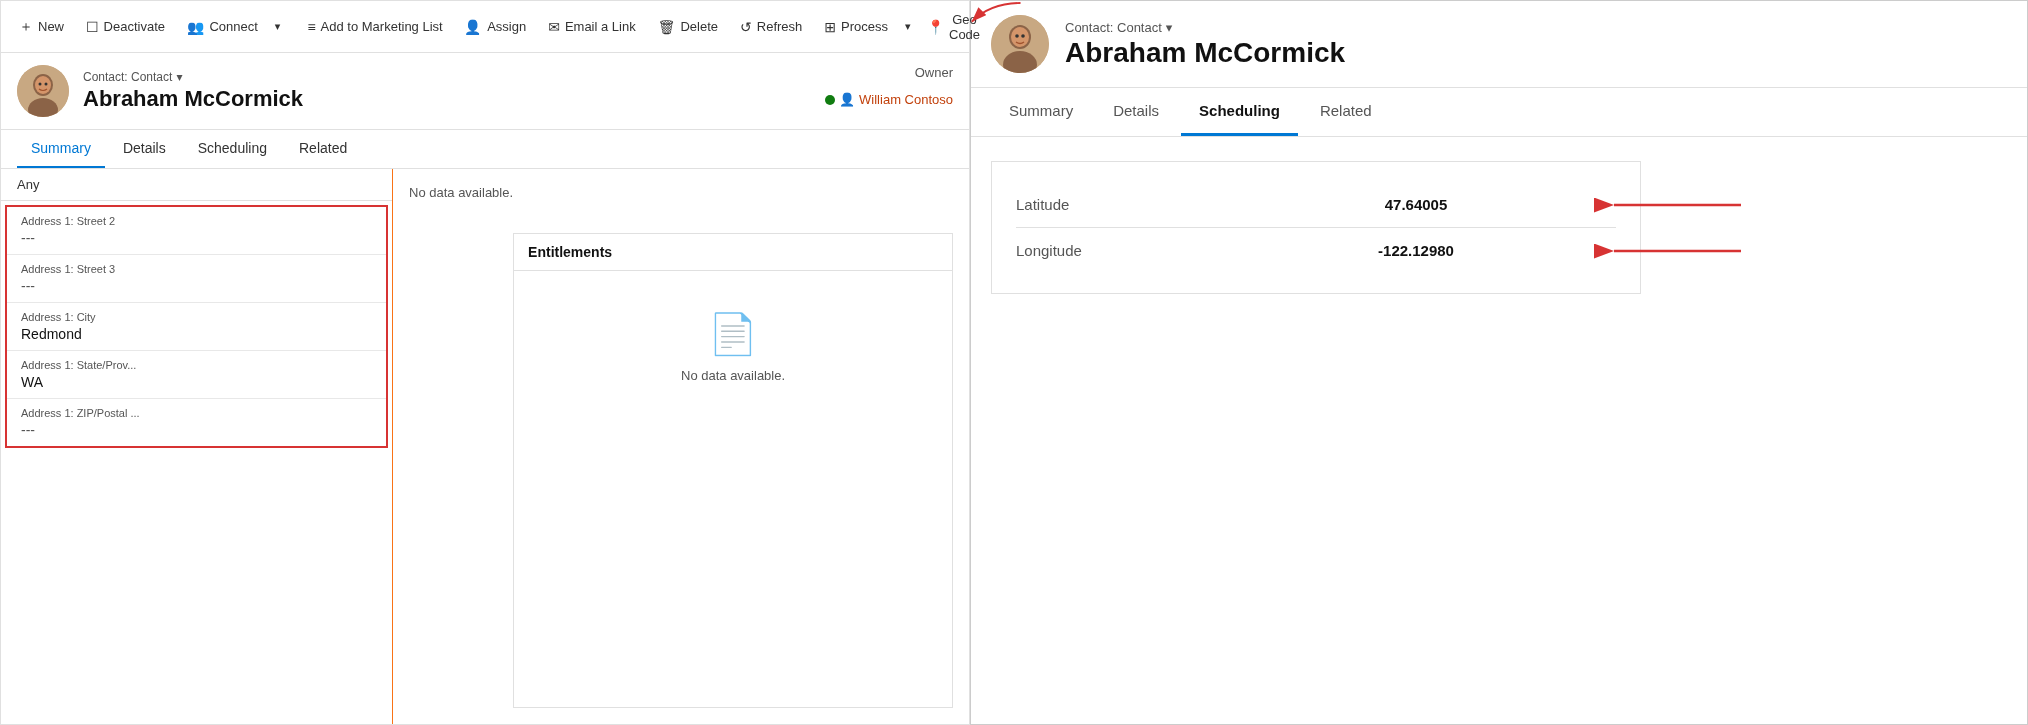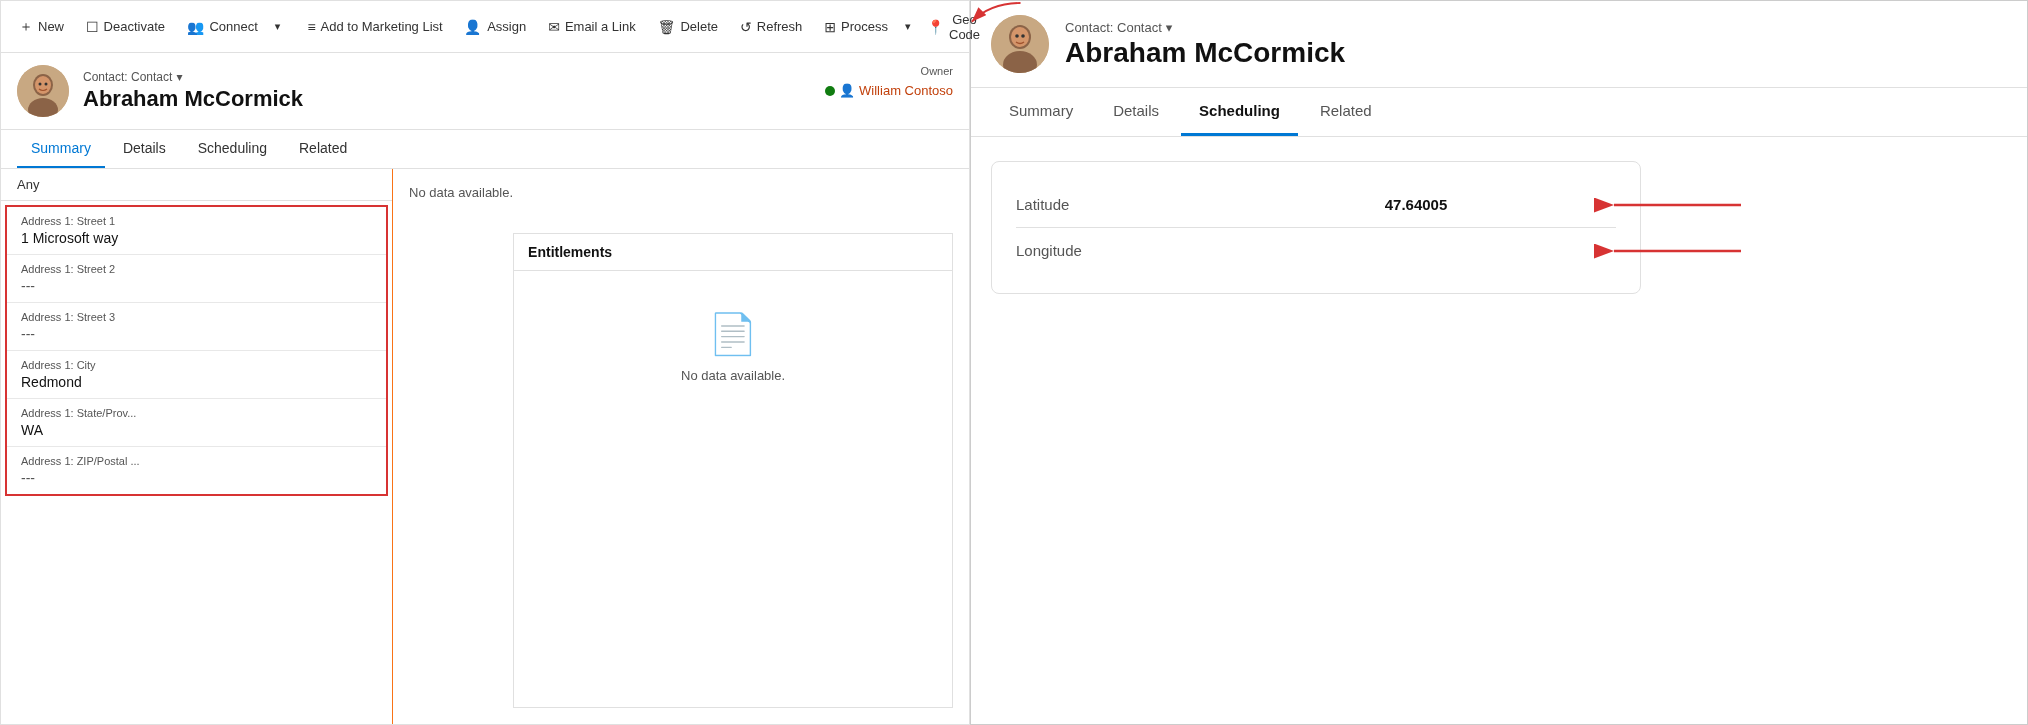--- a/index.html
+++ b/index.html
@@ -128,23 +128,23 @@
       font-weight: 600;
       color: #111;
     }
     .owner-section {
       position: absolute;
       right: 16px;
       top: 12px;
       text-align: right;
     }
     .owner-label {
-      font-size: 11px;
-      color: #555;
-      margin-bottom: 6px;
+      font-size: 13px;
+      color: #555;
+      margin-bottom: 12px;
     }
     .owner-name {
       color: #0078d4;
       font-size: 13px;
       display: flex;
       align-items: center;
       gap: 4px;
     }
     .owner-dot {
       width: 10px;
@@ -330,21 +330,21 @@
     }
 
     
     .scheduling-content {
       flex: 1;
       padding: 24px 20px;
       overflow-y: auto;
     }
     .geo-card {
       border: 1px solid #e0e0e0;
-      border-radius: 8px;
+      border-radius: 0;
       padding: 20px 24px;
       max-width: 650px;
     }
     .geo-row {
       display: flex;
       align-items: center;
       padding: 14px 0;
       border-bottom: 1px solid #e0e0e0;
       position: relative;
     }
@@ -464,24 +464,20 @@
     <div class="tab">Details</div>
     <div class="tab">Scheduling</div>
     <div class="tab">Related</div>
   </div>
 
   <div class="main-content">
 
     <div class="left-column">
       <div class="any-header">Any</div>
       <div class="address-section">
-        <div class="address-field">
-          <div class="field-label">Address 1: Street 1</div>
-          <div class="field-value">1 Microsoft way</div>
-        </div>
         <div class="address-field">
           <div class="field-label">Address 1: Street 2</div>
           <div class="field-value empty">---</div>
         </div>
         <div class="address-field">
           <div class="field-label">Address 1: Street 3</div>
           <div class="field-value empty">---</div>
         </div>
         <div class="address-field">
           <div class="field-label">Address 1: City</div>
@@ -554,20 +550,21 @@
             <marker id="ah2" markerWidth="8" markerHeight="6" refX="0" refY="3" orient="auto">
               <polygon points="8 0, 0 3, 8 6" fill="#d73333"></polygon>
             </marker>
           </defs>
           <line x1="135" y1="15" x2="8" y2="15" stroke="#d73333" stroke-width="2.5" marker-end="url(#ah2)"></line>
         </svg>
       </div>
 
       <div class="geo-row">
         <span class="geo-label">Longitude</span>
+        <span class="geo-value">-122.12980</span>
 
         <svg style="position:absolute; right:-130px; top:50%; transform:translateY(-50%); overflow:visible;" width="140" height="30" viewBox="0 0 140 30">
           <defs>
             <marker id="ah3" markerWidth="8" markerHeight="6" refX="0" refY="3" orient="auto">
               <polygon points="8 0, 0 3, 8 6" fill="#d73333"></polygon>
             </marker>
           </defs>
           <line x1="135" y1="15" x2="8" y2="15" stroke="#d73333" stroke-width="2.5" marker-end="url(#ah3)"></line>
         </svg>
       </div>

